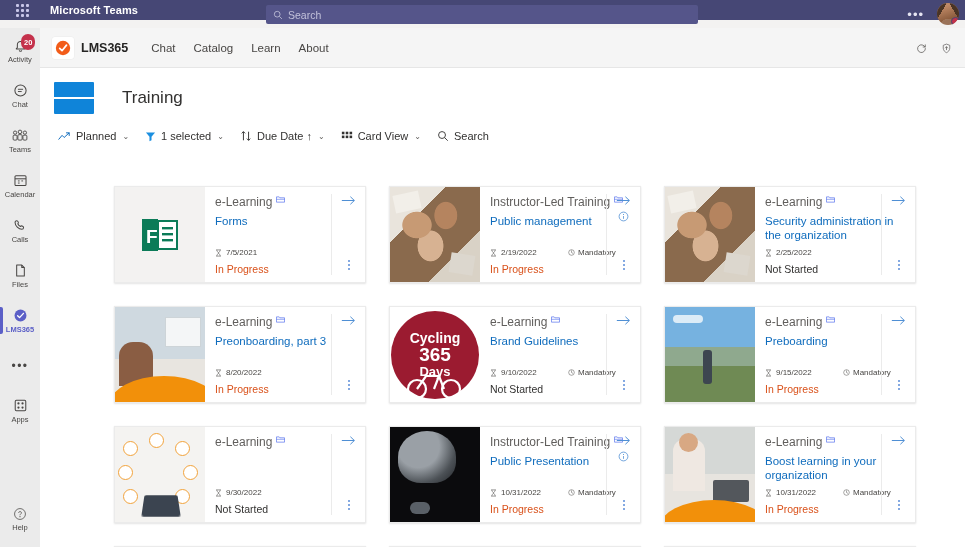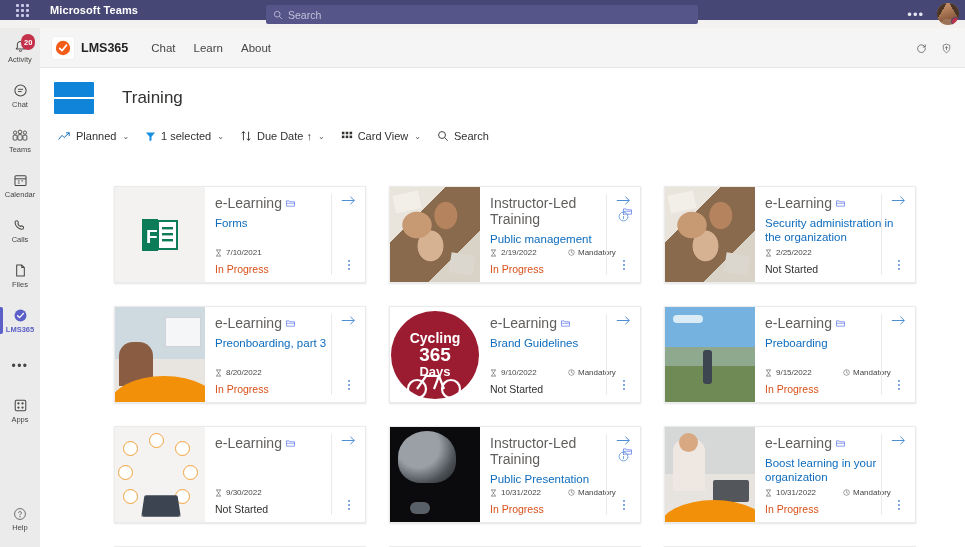--- a/index.html
+++ b/index.html
@@ -143,21 +143,21 @@
     gap: 23px 23px;
   }
   .card {
     width: 252px; height: 97px;
     background: #fff; border: 1px solid #ebebeb;
     box-shadow: 0 .6px 1.8px rgba(0,0,0,.10), 0 0 .9px rgba(0,0,0,.08);
     display: flex; overflow: hidden;
   }
   .card-thumb { width: 90px; height: 95px; flex: 0 0 90px; position: relative; overflow: hidden; }
   .card-body { flex: 1; position: relative; padding: 8px 8px 0 10px; }
-  .card-type { font-size: 14px; color: #605e5c; display: flex; align-items: center; gap: 4px; }
+  .card-type { font-size: 12px; color: #605e5c; display: flex; align-items: flex-start; gap: 4px; }
   .card-title {
     font-size: 11.5px; color: #0f6cbd; line-height: 14px;
     margin-top: 5px; max-width: 132px;
   }
   .card-meta {
     position: absolute; left: 10px; bottom: 25px; right: 8px;
     display: flex; align-items: center; font-size: 8px; color: #484644; gap: 4px;
   }
   .card-mand { position: absolute; left: 78px; display: flex; align-items: center; gap: 3px; white-space: nowrap; }
   .card-status { position: absolute; left: 10px; bottom: 7px; font-size: 10.5px; }
@@ -358,20 +358,21 @@
     <div class="app-logo">
       <svg width="18" height="18" viewBox="0 0 20 20">
           <circle cx="10" cy="10" r="8" fill="#f25c19"></circle>
           <path d="M6.3 10.4l2.6 2.6 5-6.2" fill="none" stroke="#fff" stroke-width="1.9" stroke-linecap="round" stroke-linejoin="round"></path>
         </svg>
     </div>
     <div class="app-name">LMS365</div>
 
     <div class="app-tabs">
       <div class="app-tab">Chat</div>
+      <div class="app-tab">Catalog</div>
       <div class="app-tab">Learn</div>
       <div class="app-tab">About</div>
     </div>
 
     <div class="app-header-right">
       <span class="icon">
         <svg width="13" height="13" viewBox="0 0 20 20">
             <path d="M15.4 7.6A6 6 0 1 0 16 10" fill="none" stroke="#605e5c" stroke-width="1.2" stroke-linecap="round"></path>
             <path d="M15.8 4.4v3.3h-3.3" fill="none" stroke="#605e5c" stroke-width="1.2" stroke-linecap="round" stroke-linejoin="round"></path>
           </svg>
@@ -485,21 +486,21 @@
                 </svg>
             </span>
           </div>
           <div class="card-title">Forms</div>
           <div class="card-meta">
             <span class="icon">
               <svg width="7" height="8" viewBox="0 0 9 10">
                   <path d="M1.4 1h6.2M1.4 9h6.2M2.3 1c0 2.4 2.2 3 2.2 4s-2.2 1.6-2.2 4M6.7 1c0 2.4-2.2 3-2.2 4s2.2 1.6 2.2 4" fill="none" stroke="#605e5c" stroke-width=".8"></path>
                 </svg>
             </span>
-            <span>7/10/2021</span>
+            <span>7/5/2021</span>
           </div>
           <div class="card-status st-inprogress">In Progress</div>
           <div class="card-side">
             <span class="icon card-arrow">
               <svg width="15" height="11" viewBox="0 0 18 12">
                   <line x1="1" y1="6" x2="16" y2="6" stroke="#4f8fd4" stroke-width="1.2"></line>
                   <path d="M11.6 1.8L16 6l-4.4 4.2" fill="none" stroke="#4f8fd4" stroke-width="1.2" stroke-linecap="round" stroke-linejoin="round"></path>
                 </svg>
             </span>
             <span class="card-kebab">

